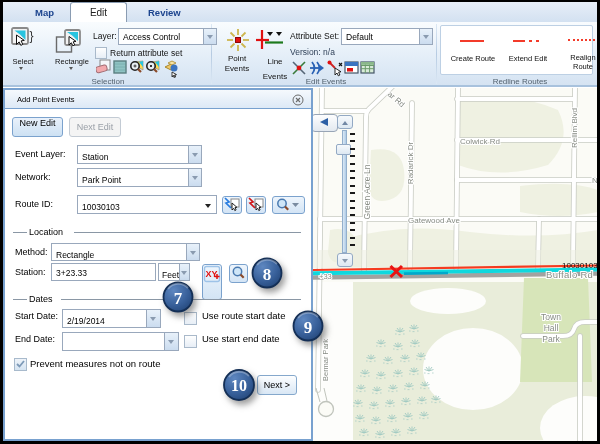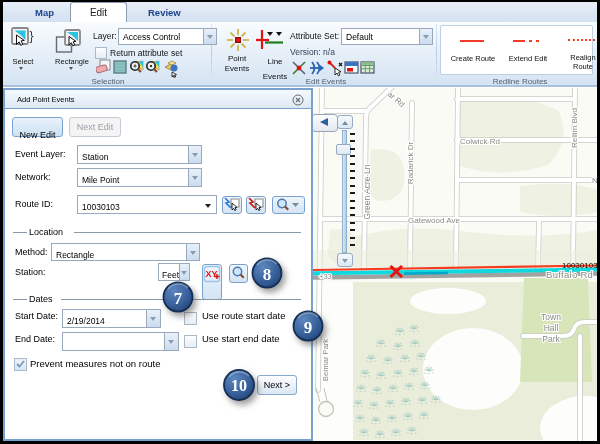--- a/index.html
+++ b/index.html
@@ -309,29 +309,29 @@
 <div class="abs" id="ticks"></div>
 
 <div class="abs" id="panel">
   <div class="abs" id="phead"></div>
   <div class="abs" style="left:12px;top:5px;font-size:7.5px;color:#000">Add Point Events</div>
   <svg class="abs" style="left:287px;top:4px" width="12" height="12" viewBox="0 0 12 12">
       <circle cx="6" cy="6" r="5" fill="none" stroke="#6a6a6a" stroke-width="1"></circle>
       <path d="M4,4 L8,8 M8,4 L4,8" stroke="#6a6a6a" stroke-width="1.1"></path>
     </svg>
 
-  <div class="abs" style="left:7px;top:27px;width:51px;height:20px;background:linear-gradient(#e9f1fb,#cde1f3);border:1px solid #7ba2cd;border-radius:3px;text-align:center;font-size:9px;padding-top:12px">New Edit</div>
+  <div class="abs" style="left:7px;top:27px;width:51px;height:20px;background:linear-gradient(#e9f1fb,#cde1f3);border:1px solid #7ba2cd;border-radius:3px;text-align:center;font-size:9px;padding-top:0">New Edit</div>
   <div class="abs" style="left:64px;top:27px;width:52px;height:20px;background:#f4f4f4;border:1px solid #c3cbd4;border-radius:3px;text-align:center;font-size:9px;color:#9aa0a8;padding-top:4px">Next Edit</div>
 
   <div class="abs flabel" style="left:10px;top:59px">Event Layer:</div>
   <div class="abs combo" style="left:72px;top:55px;width:125px;height:19px"><span class="ct">Station</span><span class="dbtn">
         <span class="darr" style="left:3px;top:7px"></span>
       </span></div>
   <div class="abs flabel" style="left:10px;top:82px">Network:</div>
-  <div class="abs combo" style="left:72px;top:78px;width:125px;height:19px"><span class="ct">Mile Point</span><span class="dbtn">
+  <div class="abs combo" style="left:72px;top:78px;width:125px;height:19px"><span class="ct">Park Point</span><span class="dbtn">
         <span class="darr" style="left:3px;top:7px"></span>
       </span></div>
   <div class="abs flabel" style="left:10px;top:109px">Route ID:</div>
   <div class="abs combo" style="left:72px;top:105px;width:140px;height:19px"><span class="ct">10030103</span><span class="darr" style="right:5px;top:8px;border-top-color:#222"></span></div>
   <div class="abs ibtn" style="left:217px;top:106px;width:20px;height:18px"><svg width="18" height="16" viewBox="0 0 18 16">
         <rect x="8" y="2" width="8" height="8" fill="#fff" stroke="#888" stroke-width="1"></rect>
         <path d="M2,1 l4,4 l-3,1 l5,5" stroke="#2a7de0" stroke-width="1.7" fill="none"></path>
         <path d="M9,6 l0,7 l1.7,-1.7 l1.1,2.3 l1.3,-0.7 l-1.1,-2.3 l1.9,-0.3 Z" fill="#fff" stroke="#111" stroke-width="0.9"></path>
       </svg></div>
   <div class="abs ibtn" style="left:241px;top:106px;width:20px;height:18px"><svg width="18" height="16" viewBox="0 0 18 16">
@@ -346,20 +346,21 @@
       </svg></div>
 
   <div class="abs fs-line" style="left:8px;top:142px;width:14px"></div>
   <div class="abs flabel" style="left:24px;top:137px">Location</div>
   <div class="abs fs-line" style="left:69px;top:142px;width:227px"></div>
   <div class="abs flabel" style="left:10px;top:157px">Method:</div>
   <div class="abs combo" style="left:46px;top:153px;width:149px;height:18px"><span class="ct">Rectangle</span><span class="dbtn">
         <span class="darr" style="left:3px;top:7px"></span>
       </span></div>
   <div class="abs flabel" style="left:10px;top:177px">Station:</div>
+  <div class="abs" style="left:46px;top:173px;width:105px;height:18px;background:#fff;border:1px solid #99a8bc;font-size:8.5px;padding:4px 0 0 4px">3+23.33</div>
   <div class="abs combo" style="left:153px;top:173px;width:32px;height:18px"><span class="ct" style="padding-left:3px">Feet</span><span class="dbtn" style="width:10px">
         <span class="darr" style="left:1px;top:7px;border-left-width:3.5px;border-right-width:3.5px"></span>
       </span></div>
   <div class="abs ibtn" style="left:197px;top:174px;width:20px;height:36px"><svg width="18" height="18" viewBox="0 0 18 18">
         <rect x="1.5" y="1.5" width="15" height="15" rx="2" fill="none" stroke="#9ec3e8" stroke-width="1.4"></rect>
         <text x="2.5" y="11.5" font-size="9" font-weight="bold" fill="#e01111" font-family="Liberation Sans,sans-serif">XY</text>
         <path d="M11.5,11.5 h5 M14,9 v5" stroke="#e01111" stroke-width="1.5"></path>
       </svg></div>
   <div class="abs ibtn" style="left:224px;top:174px;width:19px;height:19px"><svg width="17" height="17" viewBox="0 0 17 17">
         <circle cx="7.5" cy="6.5" r="4.2" fill="#cfe6f8" stroke="#4a7ab0" stroke-width="1.5"></circle>

